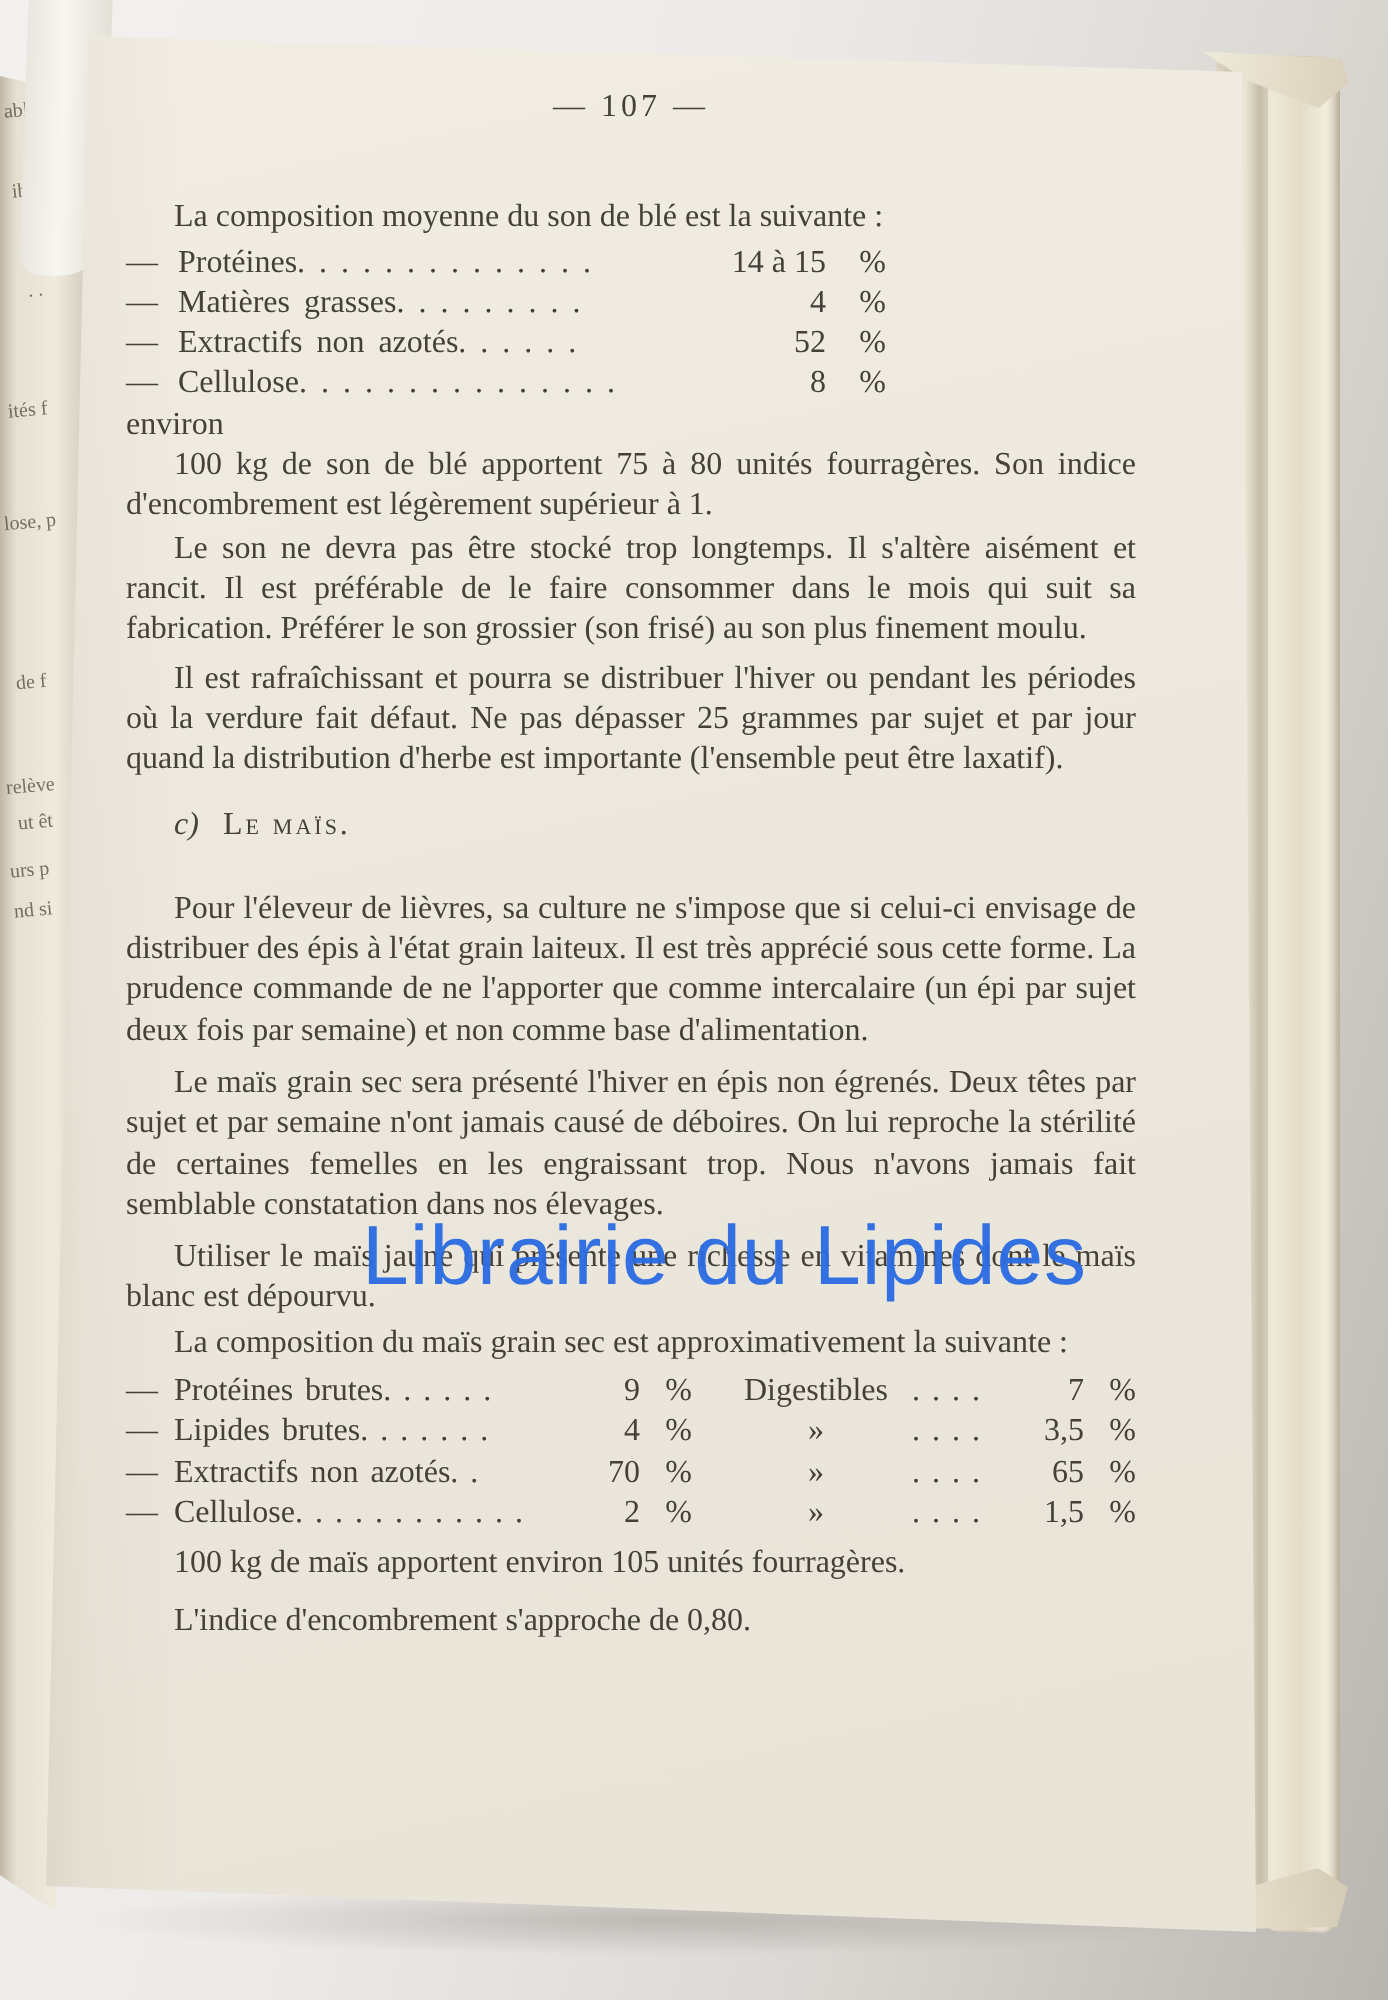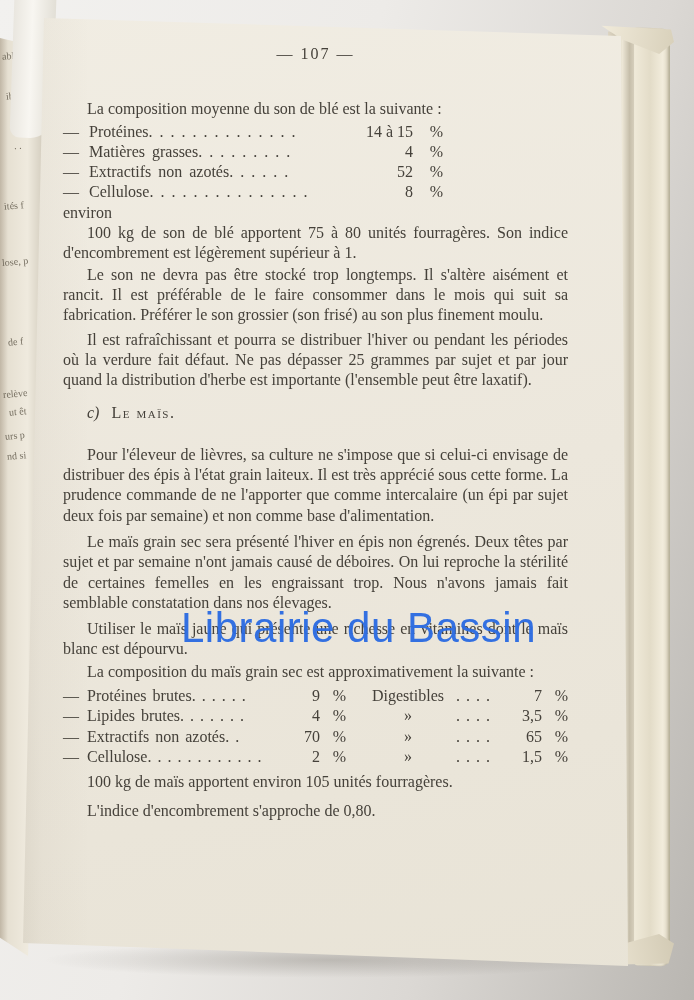--- a/index.html
+++ b/index.html
@@ -186,13 +186,13 @@
       <span class="dunit">%</span>
     </div>
   </div>
 
   <p class="p" style="margin-top:5px;">100 kg de maïs apportent environ 105 unités fourragères.</p>
   <p class="p" style="margin-top:8px;">L'indice d'encombrement s'approche de 0,80.</p>
 </div>
 
 <div class="page-shade"></div>
 
-<div class="watermark">Librairie du Bassin</div>
+<div class="watermark">Librairie du Lipides</div>
 
 </body></html>

